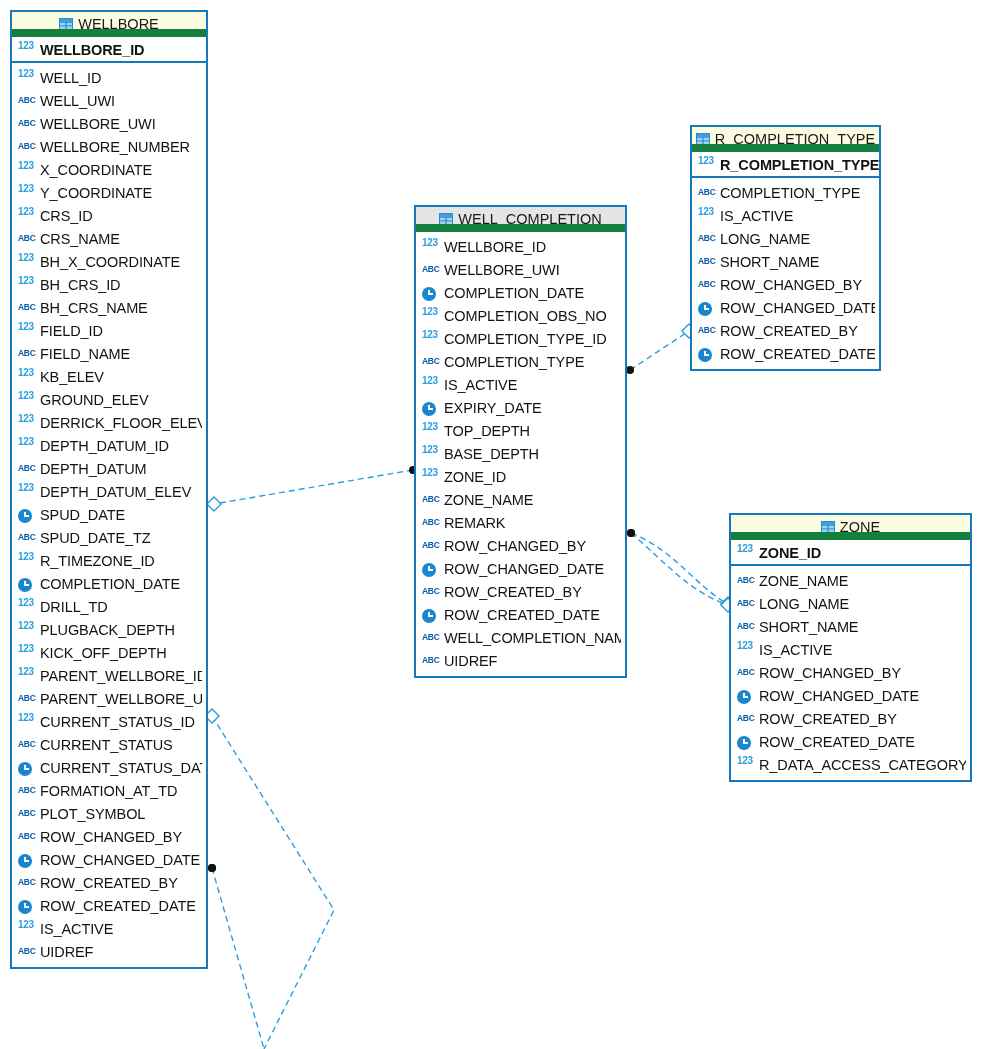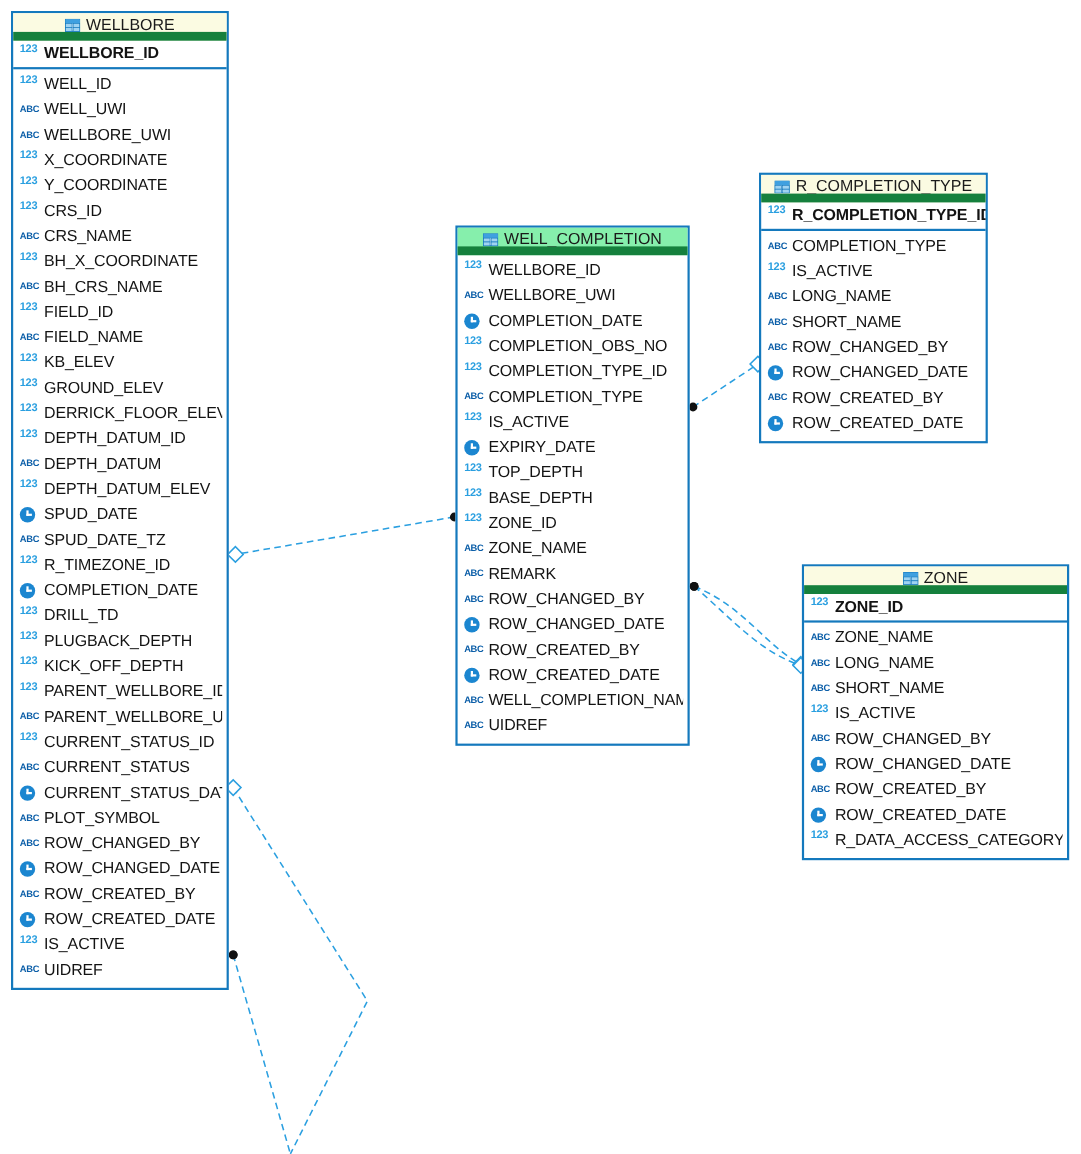--- a/index.html
+++ b/index.html
@@ -47,21 +47,21 @@
     line-height: 23px;
     text-align: center;
     font-size: 14.5px;
     color: #1a1a1a;
     border-bottom: 8px solid #15803d;
     background: #fbfbe2;
     white-space: nowrap;
     overflow: hidden;
   }
   .ent-header.accent {
-    background: #86efac;
+    background: #e5e5e5;
     text-align: center;
   }
   .ent-header .tbl-ico {
     display: inline-block;
     vertical-align: -2px;
     margin-right: 5px;
   }
   .ent-title {
     display: inline-block;
     vertical-align: middle;
@@ -197,25 +197,27 @@
             <rect x="0.5" y="4.5" width="6" height="3.5" fill="#9fd3f2" stroke="#1479bd" stroke-width="0.6"></rect>
             <rect x="7.5" y="4.5" width="6" height="3.5" fill="#9fd3f2" stroke="#1479bd" stroke-width="0.6"></rect>
             <rect x="0.5" y="8" width="6" height="3.5" fill="#9fd3f2" stroke="#1479bd" stroke-width="0.6"></rect>
             <rect x="7.5" y="8" width="6" height="3.5" fill="#9fd3f2" stroke="#1479bd" stroke-width="0.6"></rect>
           </svg><span class="ent-title">WELLBORE</span></div>
         <div class="ent-pk"><span class="tico num">123</span><span class="pk-name">WELLBORE_ID</span></div>
         <div class="ent-cols">
           <div class="col"><span class="tico num">123</span><span class="col-name">WELL_ID</span></div>
           <div class="col"><span class="tico txt">ABC</span><span class="col-name">WELL_UWI</span></div>
           <div class="col"><span class="tico txt">ABC</span><span class="col-name">WELLBORE_UWI</span></div>
+          <div class="col"><span class="tico txt">ABC</span><span class="col-name">WELLBORE_NUMBER</span></div>
           <div class="col"><span class="tico num">123</span><span class="col-name">X_COORDINATE</span></div>
           <div class="col"><span class="tico num">123</span><span class="col-name">Y_COORDINATE</span></div>
           <div class="col"><span class="tico num">123</span><span class="col-name">CRS_ID</span></div>
           <div class="col"><span class="tico txt">ABC</span><span class="col-name">CRS_NAME</span></div>
           <div class="col"><span class="tico num">123</span><span class="col-name">BH_X_COORDINATE</span></div>
+          <div class="col"><span class="tico num">123</span><span class="col-name">BH_CRS_ID</span></div>
           <div class="col"><span class="tico txt">ABC</span><span class="col-name">BH_CRS_NAME</span></div>
           <div class="col"><span class="tico num">123</span><span class="col-name">FIELD_ID</span></div>
           <div class="col"><span class="tico txt">ABC</span><span class="col-name">FIELD_NAME</span></div>
           <div class="col"><span class="tico num">123</span><span class="col-name">KB_ELEV</span></div>
           <div class="col"><span class="tico num">123</span><span class="col-name">GROUND_ELEV</span></div>
           <div class="col"><span class="tico num">123</span><span class="col-name">DERRICK_FLOOR_ELEV</span></div>
           <div class="col"><span class="tico num">123</span><span class="col-name">DEPTH_DATUM_ID</span></div>
           <div class="col"><span class="tico txt">ABC</span><span class="col-name">DEPTH_DATUM</span></div>
           <div class="col"><span class="tico num">123</span><span class="col-name">DEPTH_DATUM_ELEV</span></div>
           <div class="col"><span class="tico dte"><span class="clock"></span></span><span class="col-name">SPUD_DATE</span></div>
@@ -223,20 +225,21 @@
           <div class="col"><span class="tico num">123</span><span class="col-name">R_TIMEZONE_ID</span></div>
           <div class="col"><span class="tico dte"><span class="clock"></span></span><span class="col-name">COMPLETION_DATE</span></div>
           <div class="col"><span class="tico num">123</span><span class="col-name">DRILL_TD</span></div>
           <div class="col"><span class="tico num">123</span><span class="col-name">PLUGBACK_DEPTH</span></div>
           <div class="col"><span class="tico num">123</span><span class="col-name">KICK_OFF_DEPTH</span></div>
           <div class="col"><span class="tico num">123</span><span class="col-name">PARENT_WELLBORE_ID</span></div>
           <div class="col"><span class="tico txt">ABC</span><span class="col-name">PARENT_WELLBORE_UWI</span></div>
           <div class="col"><span class="tico num">123</span><span class="col-name">CURRENT_STATUS_ID</span></div>
           <div class="col"><span class="tico txt">ABC</span><span class="col-name">CURRENT_STATUS</span></div>
           <div class="col"><span class="tico dte"><span class="clock"></span></span><span class="col-name">CURRENT_STATUS_DATE</span></div>
+          <div class="col"><span class="tico txt">ABC</span><span class="col-name">FORMATION_AT_TD</span></div>
           <div class="col"><span class="tico txt">ABC</span><span class="col-name">PLOT_SYMBOL</span></div>
           <div class="col"><span class="tico txt">ABC</span><span class="col-name">ROW_CHANGED_BY</span></div>
           <div class="col"><span class="tico dte"><span class="clock"></span></span><span class="col-name">ROW_CHANGED_DATE</span></div>
           <div class="col"><span class="tico txt">ABC</span><span class="col-name">ROW_CREATED_BY</span></div>
           <div class="col"><span class="tico dte"><span class="clock"></span></span><span class="col-name">ROW_CREATED_DATE</span></div>
           <div class="col"><span class="tico num">123</span><span class="col-name">IS_ACTIVE</span></div>
           <div class="col"><span class="tico txt">ABC</span><span class="col-name">UIDREF</span></div>
         </div>
       </div>
       <div class="entity" style="left: 414px; top: 205px; width: 213px;">
@@ -263,21 +266,21 @@
           <div class="col"><span class="tico txt">ABC</span><span class="col-name">ZONE_NAME</span></div>
           <div class="col"><span class="tico txt">ABC</span><span class="col-name">REMARK</span></div>
           <div class="col"><span class="tico txt">ABC</span><span class="col-name">ROW_CHANGED_BY</span></div>
           <div class="col"><span class="tico dte"><span class="clock"></span></span><span class="col-name">ROW_CHANGED_DATE</span></div>
           <div class="col"><span class="tico txt">ABC</span><span class="col-name">ROW_CREATED_BY</span></div>
           <div class="col"><span class="tico dte"><span class="clock"></span></span><span class="col-name">ROW_CREATED_DATE</span></div>
           <div class="col"><span class="tico txt">ABC</span><span class="col-name">WELL_COMPLETION_NAME</span></div>
           <div class="col"><span class="tico txt">ABC</span><span class="col-name">UIDREF</span></div>
         </div>
       </div>
-      <div class="entity" style="left: 690px; top: 125px; width: 208px; margin-top: 32px;">
+      <div class="entity" style="left: 690px; top: 125px; width: 191px;">
         <div class="ent-header"><svg class="tbl-ico" width="14" height="12" viewBox="0 0 14 12">
             <rect x="0.5" y="0.5" width="13" height="11" fill="#ffffff" stroke="#1479bd"></rect>
             <rect x="0.5" y="0.5" width="13" height="4" fill="#3fa0e0"></rect>
             <rect x="0.5" y="4.5" width="6" height="3.5" fill="#9fd3f2" stroke="#1479bd" stroke-width="0.6"></rect>
             <rect x="7.5" y="4.5" width="6" height="3.5" fill="#9fd3f2" stroke="#1479bd" stroke-width="0.6"></rect>
             <rect x="0.5" y="8" width="6" height="3.5" fill="#9fd3f2" stroke="#1479bd" stroke-width="0.6"></rect>
             <rect x="7.5" y="8" width="6" height="3.5" fill="#9fd3f2" stroke="#1479bd" stroke-width="0.6"></rect>
           </svg><span class="ent-title">R_COMPLETION_TYPE</span></div>
         <div class="ent-pk"><span class="tico num">123</span><span class="pk-name">R_COMPLETION_TYPE_ID</span></div>
         <div class="ent-cols">

